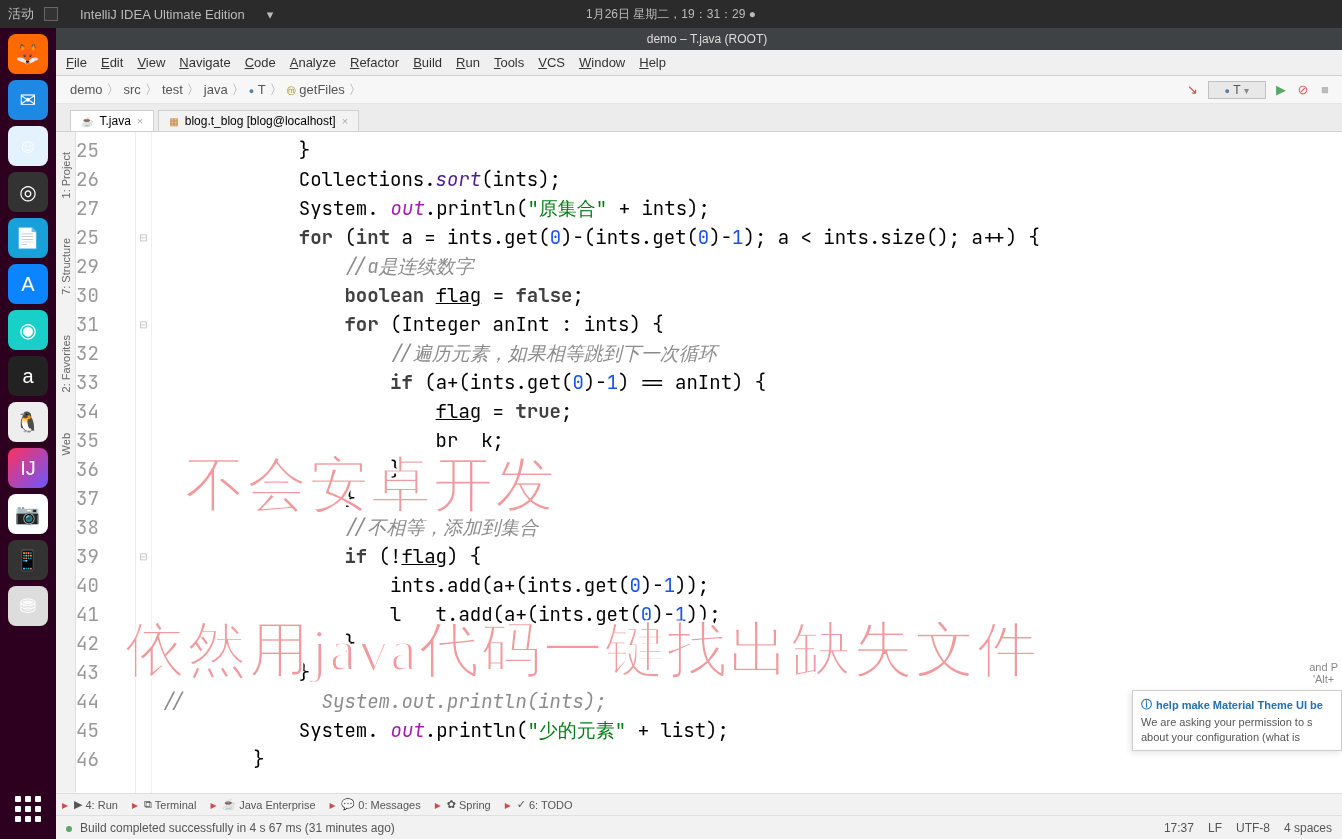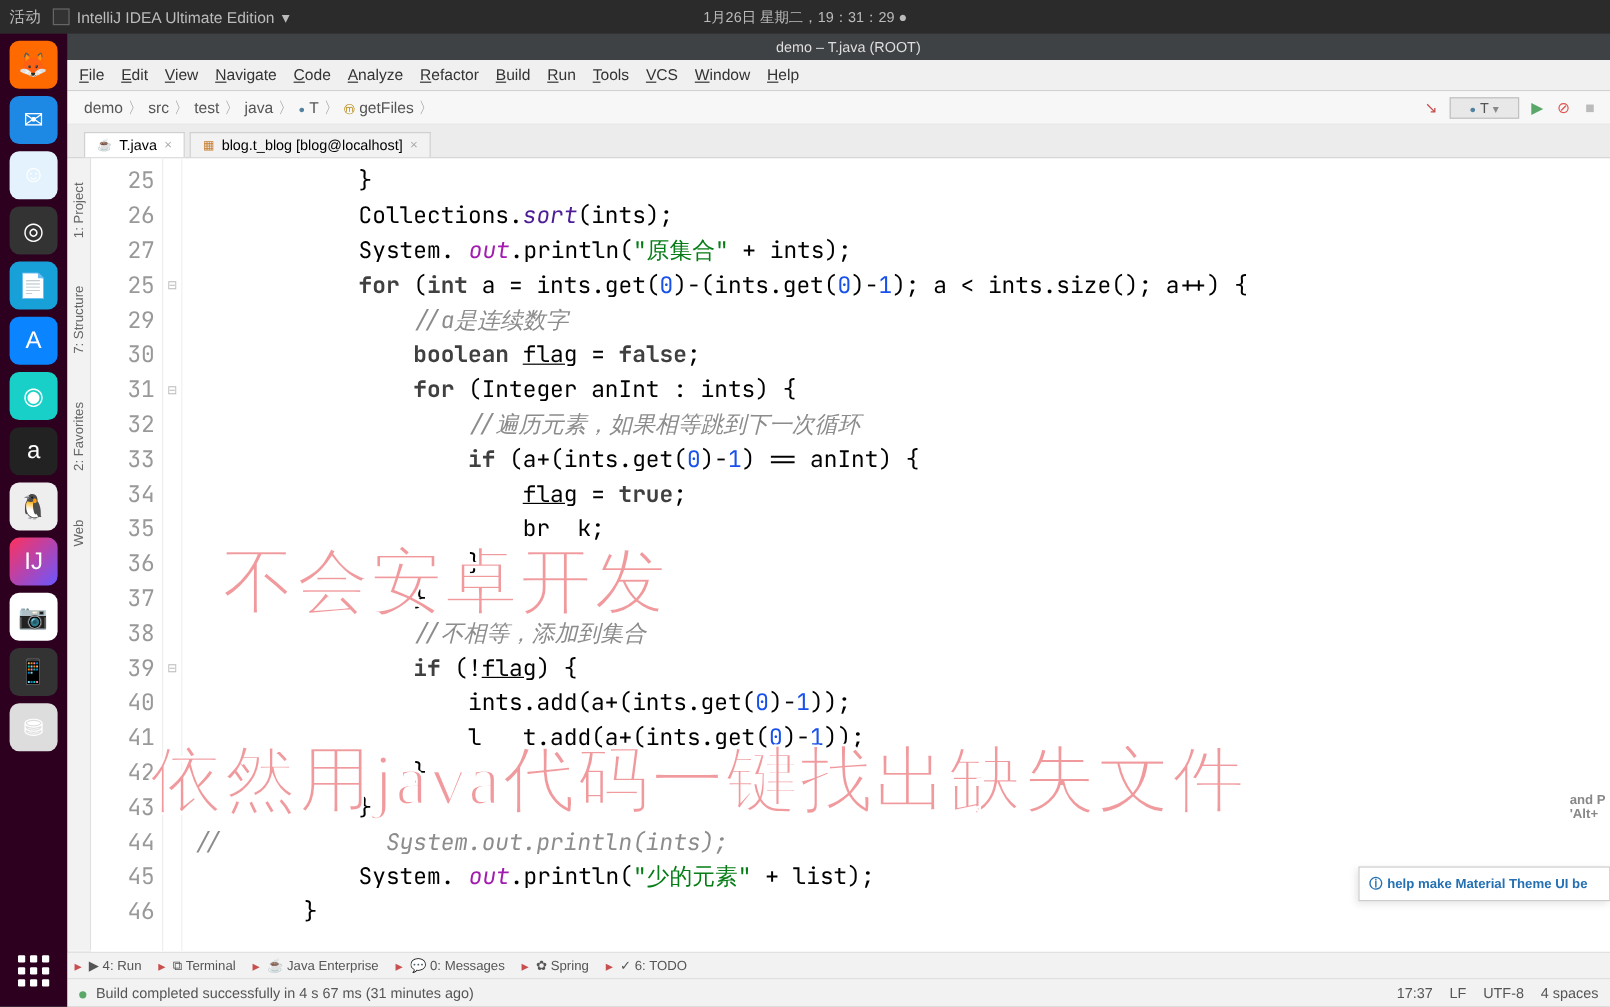--- a/index.html
+++ b/index.html
@@ -1,19 +1,19 @@
 <!DOCTYPE html>
 <html><head>
 <meta charset="utf-8">
 <style>
 * { margin: 0; padding: 0; box-sizing: border-box; }
 body { font-family: "Microsoft YaHei", sans-serif; font-size: 13px; background: #3c3f41; width: 1342px; height: 839px; overflow: hidden; position: relative; }
 .top-bar { height: 28px; background: #2b2b2b; color: #bbb; display: flex; align-items: center; padding: 0 8px; gap: 10px; position: relative; }
 .top-bar .activity { font-size: 13px; }
-.top-bar .appname { display: flex; align-items: center; gap: 6px; }
+.top-bar .appname { display: flex; align-items: center; gap: 22px; }
 .top-bar .datetime { position: absolute; left: 50%; transform: translateX(-50%); font-size: 12px; }
 .ij-mini { width: 14px; height: 14px; background: #333; border: 1px solid #666; }
 .window-title { height: 35px; background: #3f4244; color: #ddd; text-align: center; line-height: 22px; font-size: 12px; margin-left: 56px; padding-left: 16px; }
 .dock { position: absolute; left: 0; top: 28px; width: 56px; height: 811px; background: #2c001e; display: flex; flex-direction: column; align-items: center; padding-top: 6px; gap: 6px; z-index: 10; }
 .dock-icon { width: 40px; height: 40px; border-radius: 8px; display: flex; align-items: center; justify-content: center; font-size: 20px; color: #fff; cursor: pointer; }
 .apps-btn { margin-top: auto; margin-bottom: 10px; width: 40px; height: 40px; display: grid; grid-template-columns: repeat(3,6px); grid-template-rows: repeat(3,6px); gap: 4px; place-content: center; cursor: pointer; }
 .apps-btn span { background: #fff; border-radius: 1px; }
 .ide { position: absolute; left: 56px; top: 50px; width: 1286px; height: 789px; background: #f7f7f7; display: flex; flex-direction: column; }
 .menu-bar { height: 26px; background: #f0f0f0; display: flex; align-items: center; padding: 0 10px; gap: 14px; border-bottom: 1px solid #d0d0d0; color: #333; font-size: 13px; }
 .menu-bar span[data-name^="menu-"] { cursor: pointer; }
@@ -24,35 +24,35 @@
 .nav-right { margin-left: auto; display: flex; align-items: center; gap: 8px; }
 .run-config { background: #e8e8e8; border: 1px solid #c0c0c0; padding: 1px 16px; font-size: 12px; cursor: pointer; }
 .run-icon { width: 14px; height: 14px; display: inline-flex; align-items: center; justify-content: center; cursor: pointer; }
 .editor-tabs { height: 28px; background: #ececec; display: flex; align-items: flex-end; border-bottom: 1px solid #d0d0d0; padding-left: 14px; gap: 4px; }
 .tab { background: #fff; border: 1px solid #d0d0d0; border-bottom: none; padding: 3px 10px; display: flex; align-items: center; gap: 6px; font-size: 12px; cursor: pointer; }
 .tab.inactive { background: #f2f2f2; }
 .tab .close { color: #aaa; font-size: 11px; }
 .left-gutter-panels { position: absolute; left: 0; top: 82px; width: 20px; height: 660px; background: #f2f2f2; border-right: 1px solid #e0e0e0; display: flex; flex-direction: column; align-items: center; }
 .gutter-label { writing-mode: vertical-rl; transform: rotate(180deg); font-size: 11px; color: #666; padding: 20px 2px; cursor: pointer; }
 .editor { flex: 1; background: #fff; display: flex; margin-left: 20px; overflow: hidden; position: relative; }
-.gutter { width: 60px; background: #fff; border-right: 1px solid #eee; text-align: right; padding-right: 6px; color: #999; font-family: "JetBrains Mono","Consolas",monospace; font-size: 19px; line-height: 29px; padding-top: 4px; }
+.gutter { width: 60px; background: #fff; border-right: 1px solid #eee; padding-right: 6px; color: #999; font-family: "JetBrains Mono","Consolas",monospace; font-size: 19px; line-height: 29px; padding-top: 4px; }
 .fold-col { width: 16px; border-right: 1px solid #f0f0f0; padding-top: 4px; }
 .fold-col .fm { height: 29px; display: flex; align-items: center; justify-content: center; color: #bbb; font-size: 10px; }
 .code { flex: 1; font-family: "JetBrains Mono","Consolas",monospace; font-size: 19px; line-height: 29px; padding-top: 4px; padding-left: 10px; white-space: pre; color: #000; }
 .kw { color: #404040; font-weight: bold; }
 .num { color: #1750eb; }
 .str { color: #067d17; }
 .fld { color: #a21caf; font-style: italic; margin-left: 12px; }
 .cmt { color: #8c8c8c; font-style: italic; }
 .mth-static { color: #4c1d95; font-style: italic; }
 .und { text-decoration: underline; }
 .notif { position: absolute; right: 0; bottom: 42px; width: 210px; background: #fff; border: 1px solid #ccc; padding: 6px 8px; font-size: 11px; color: #333; box-shadow: -2px 2px 6px rgba(0,0,0,0.1); }
 .notif-title { color: #2470b3; font-weight: bold; display: flex; gap: 4px; align-items: center; }
 .notif-body { margin-top: 3px; color: #555; line-height: 1.3; }
-.partial-hint { position: absolute; right: 4px; bottom: 108px; font-size: 11px; color: #888; text-align: left; font-weight: bold; }
+.partial-hint { position: absolute; right: 4px; bottom: 108px; font-size: 11px; color: #888; text-align: center; }
 .bottom-tools { height: 22px; background: #f2f2f2; border-top: 1px solid #ddd; display: flex; align-items: center; padding: 0 6px; gap: 14px; font-size: 11px; color: #555; }
 .bottom-tools .tool { display: flex; align-items: center; gap: 3px; cursor: pointer; }
 .status-bar { height: 24px; background: #f2f2f2; border-top: 1px solid #e0e0e0; display: flex; align-items: center; padding: 0 10px; font-size: 12px; color: #555; gap: 4px; }
 .status-bar .right { margin-left: auto; display: flex; gap: 14px; }
 .overlay-text { position: absolute; font-family: "Microsoft YaHei"; font-weight: 400; color: #f09a9e; -webkit-text-stroke: 2px #fff; text-stroke: 2px #fff; letter-spacing: 2px; pointer-events: none; z-index: 50; white-space: nowrap; }
 .ov1 { left: 185px; top: 445px; font-size: 60px; }
 .ov2 { left: 125px; top: 610px; font-size: 60px; }
 .tri-arrow { color: #c94f4f; font-size: 12px; margin-right: 3px; }
 .icon-j { color: #5382a1; font-weight: bold; font-size: 10px; }
 .icon-tbl { color: #c77d2e; font-size: 10px; }
@@ -204,20 +204,21 @@
 
     <div class="partial-hint" data-name="hint-fragment">
       <div>and P</div>
         <div>'Alt+</div>
     </div>
     <div class="notif" data-name="notification-popup">
       <div class="notif-title">
           <span data-name="info-icon" style="color:#2470b3">ⓘ</span>
           <span data-name="notification-title">help make Material Theme UI be</span>
         </div>
+      <div class="notif-body" data-name="notification-body">We are asking your permission to s about your configuration (what is</div>
     </div>
   </div>
 
   <div class="bottom-tools" data-name="tool-window-bar-bottom" id="btools">
       <span class="tool" data-name="tool-run">
         <span class="tri-arrow" data-name="expand-icon">▸</span>
         <span>▶</span>
         <span>4: Run</span>
       </span>
       <span class="tool" data-name="tool-terminal">

